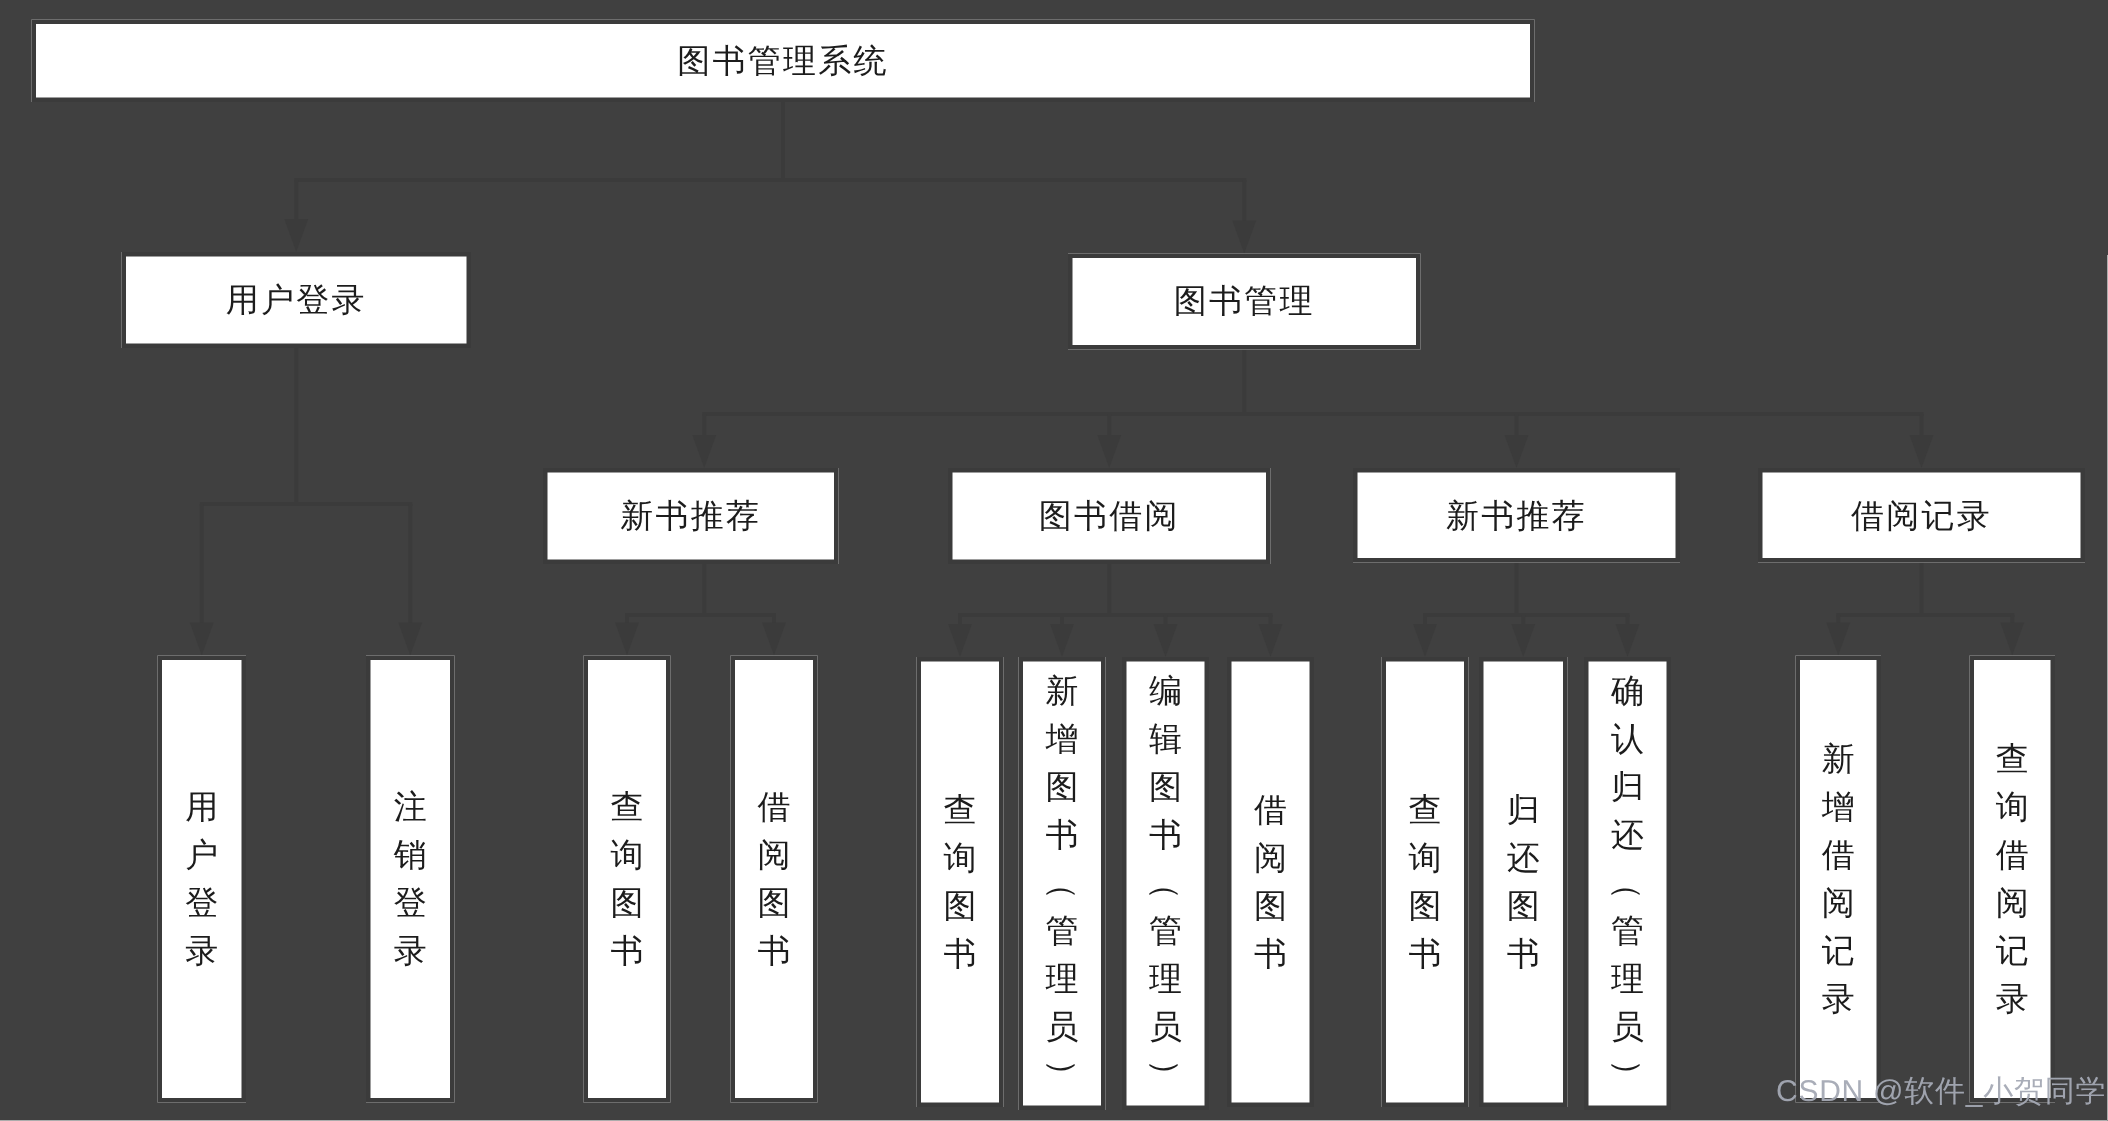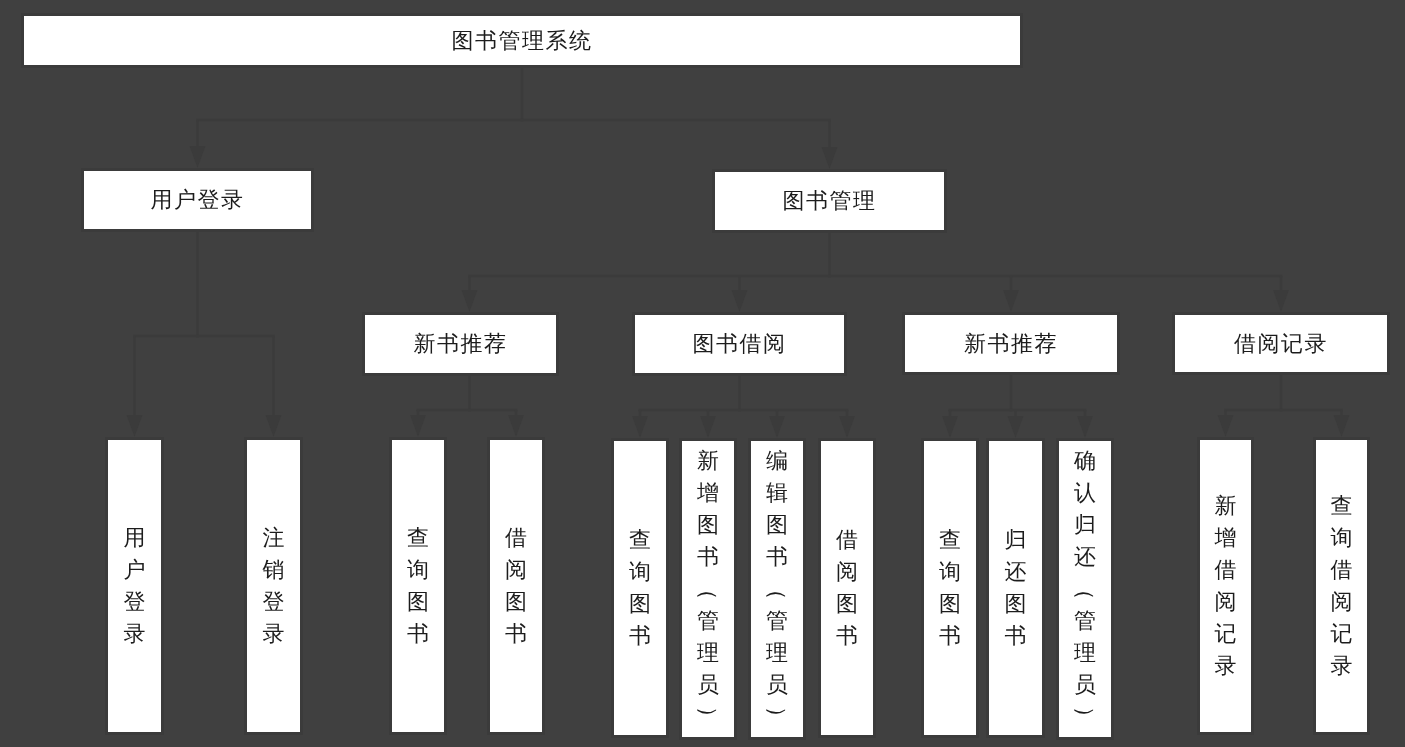--- a/index.html
+++ b/index.html
@@ -241,13 +241,14 @@
         <span class="label">
           <span class="vchar">查</span>
           <span class="vchar">询</span>
           <span class="vchar">借</span>
           <span class="vchar">阅</span>
           <span class="vchar">记</span>
           <span class="vchar">录</span>
         </span>
       </div>
     </div>
+  <div class="watermark">CSDN @软件_小贺同学</div>
 </div>
 
 </body></html>

